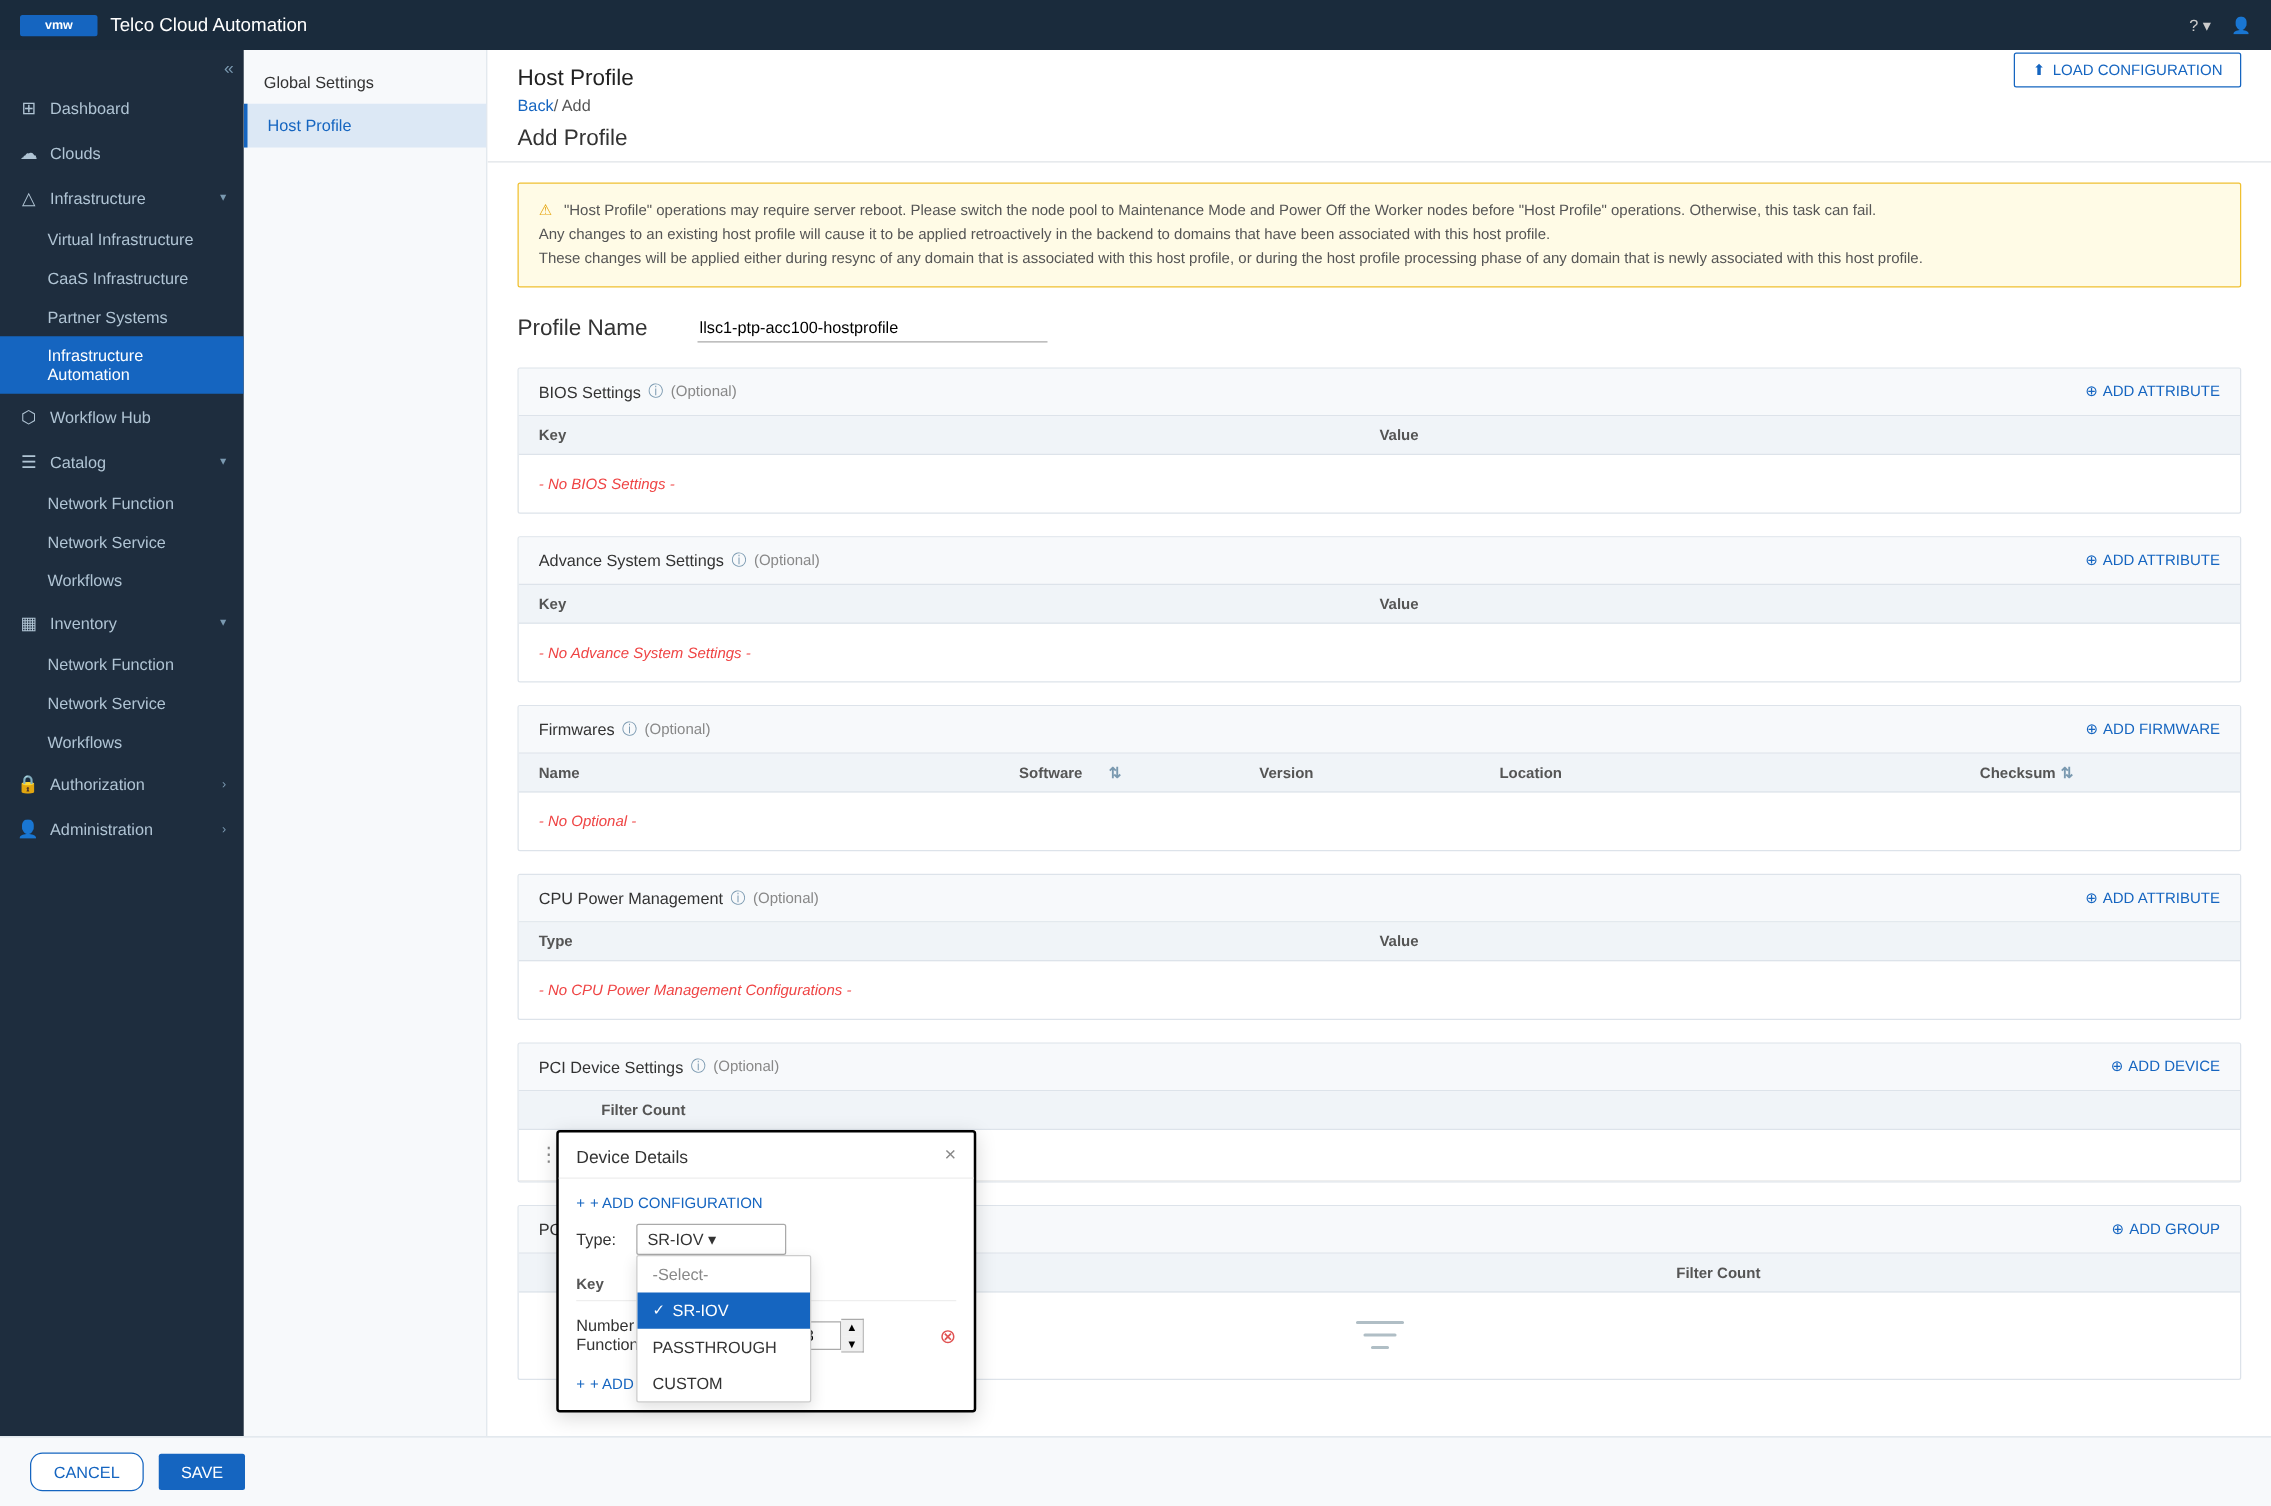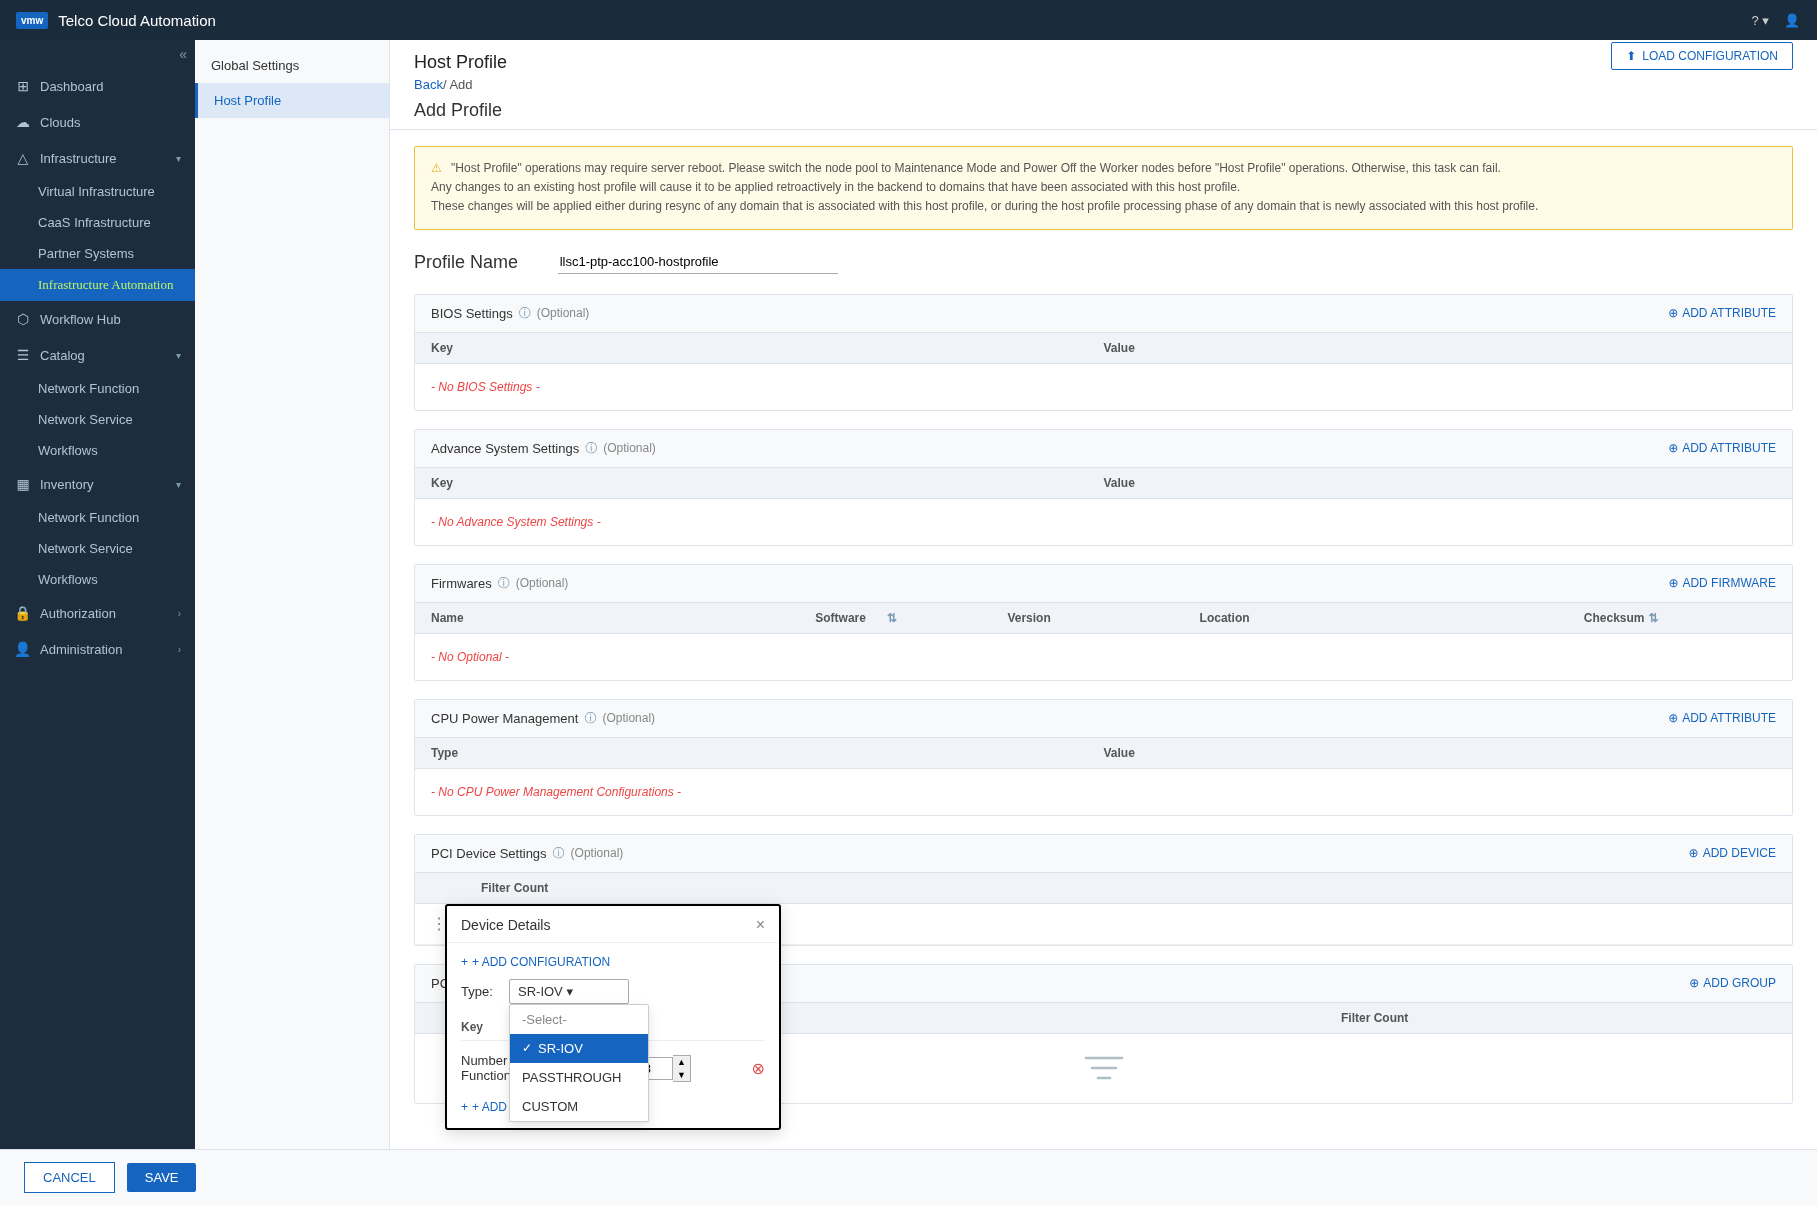--- a/index.html
+++ b/index.html
@@ -9,21 +9,21 @@
     .topnav {
       background: #1a2b3c;
       height: 40px;
       display: flex;
       align-items: center;
       padding: 0 16px;
       color: #fff;
       justify-content: space-between;
     }
     .topnav-left { display: flex; align-items: center; gap: 10px; }
-    .vmw-logo { background: #1565c0; color: #fff; font-size: 10px; font-weight: bold; padding: 3px 5px; border-radius: 2px; }
+    .vmw-logo { background: #1565c0; color: #fff; font-size: 10px; font-weight: bold; padding: 3px 20px; border-radius: 2px; }
     .topnav-title { color: #fff; font-size: 15px; font-weight: 300; }
     .topnav-right { display: flex; align-items: center; gap: 16px; color: #ccc; font-size: 13px; }
 
     
     .app-layout { display: flex; height: calc(1205px - 40px); }
 
     
     .sidebar {
       width: 195px;
       background: #1e2d3e;
@@ -317,21 +317,21 @@
       gap: 12px;
       align-items: center;
     }
     .btn-cancel {
       border: 1px solid #1565c0;
       color: #1565c0;
       background: #fff;
       padding: 7px 18px;
       font-size: 13px;
       cursor: pointer;
-      border-radius: 0;
+      border-radius: 10px;
       font-weight: 500;
     }
     .btn-save {
       background: #1565c0;
       color: #fff;
       border: none;
       padding: 7px 18px;
       font-size: 13px;
       cursor: pointer;
       border-radius: 2px;
@@ -385,21 +385,21 @@
     </div>
 
     <div class="sidebar-item">
       <span class="icon">△</span>
       <span class="label">Infrastructure</span>
       <span class="chevron">▾</span>
     </div>
     <div class="sidebar-sub-item">Virtual Infrastructure</div>
     <div class="sidebar-sub-item">CaaS Infrastructure</div>
     <div class="sidebar-sub-item">Partner Systems</div>
-    <div class="sidebar-sub-item active" style="background:#1565c0;color:#bef264;font-family:Liberation Serif, serif;">Infrastructure Automation</div>
+    <div class="sidebar-sub-item active" style="background:#1565c0;color:#ffffff;">Infrastructure Automation</div>
 
     <div class="sidebar-item">
       <span class="icon">⬡</span>
       <span class="label">Workflow Hub</span>
     </div>
 
     <div class="sidebar-item">
       <span class="icon">☰</span>
       <span class="label">Catalog</span>
       <span class="chevron">▾</span>

